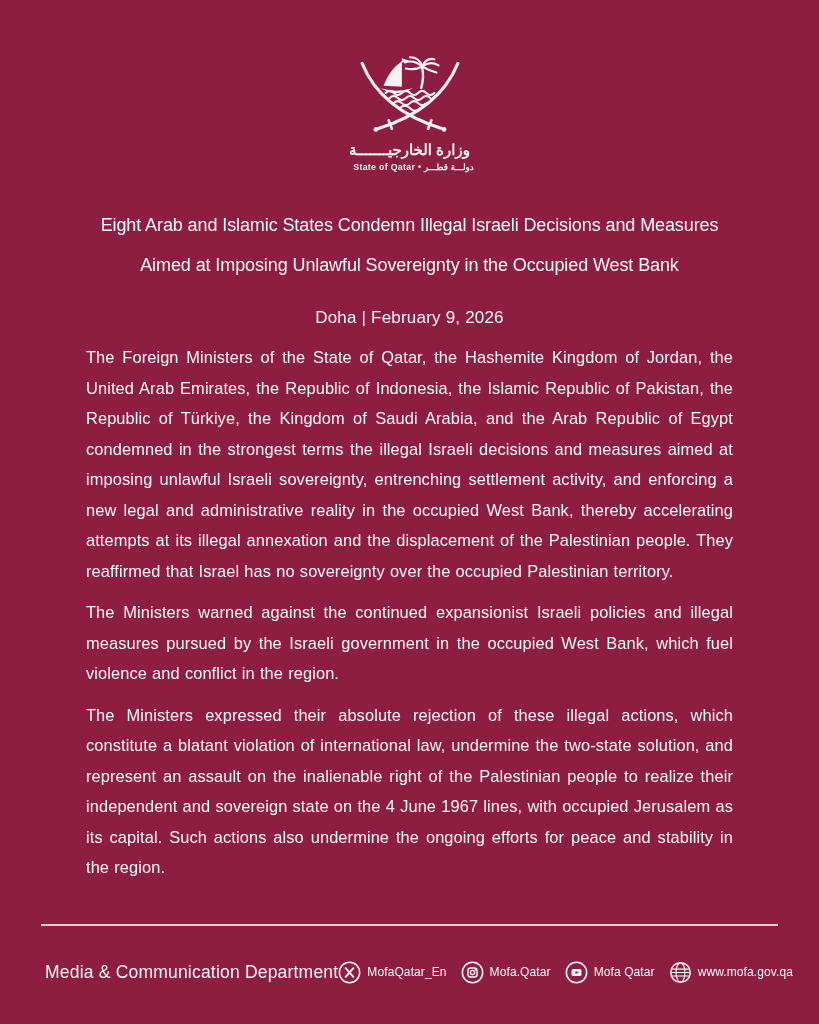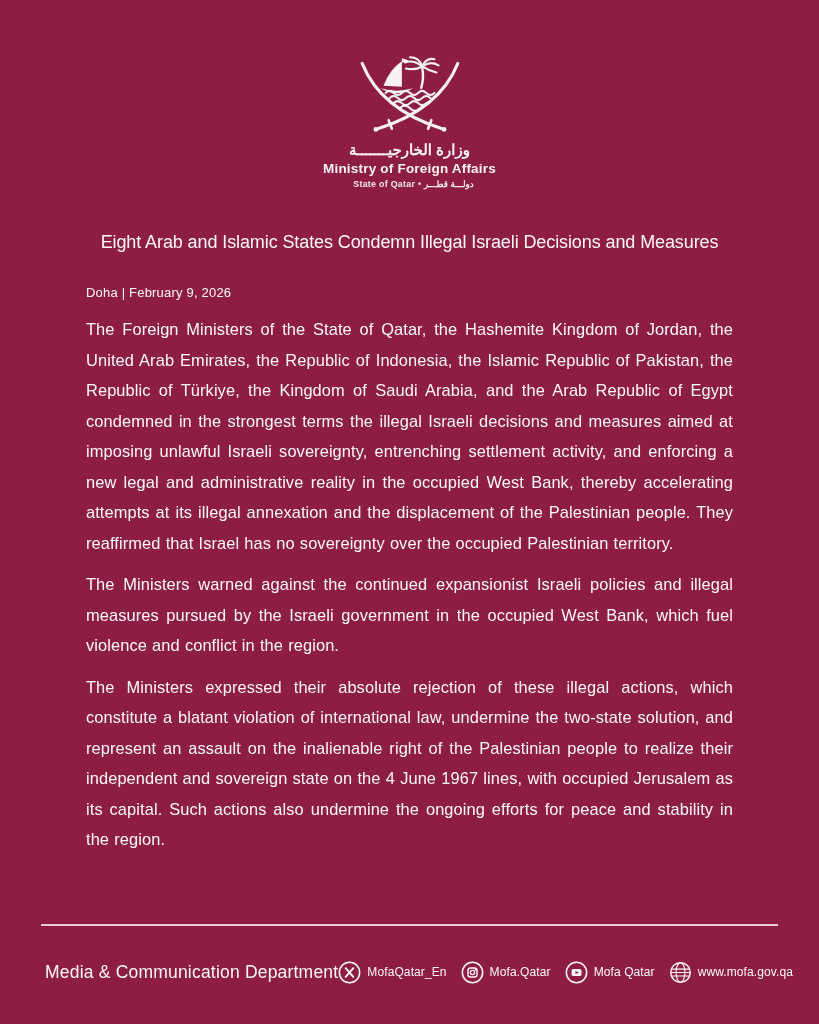--- a/index.html
+++ b/index.html
@@ -52,23 +52,24 @@
     font-size: 18px;
     letter-spacing: -0.1px;
     line-height: 1;
   }
   .title-line + .title-line { margin-top: 22px; }
   
   .content {
     margin: 34px 86px 0 86px;
   }
   .dateline {
-    font-size: 13px;
+    font-size: 17px;
     letter-spacing: 0.2px;
     margin-bottom: 14px;
+    text-align: center;
   }
   .paragraph {
     font-size: 16.4px;
     line-height: 30.5px;
     letter-spacing: 0.1px;
     text-align: justify;
     margin-top: 11px;
     word-spacing: 0.5px;
   }
   
@@ -147,26 +148,26 @@
       <g>
         <path d="M8,7 Q26,52 86,71" stroke-width="3"></path>
         <path d="M72.8,71.1 L76,62.7" stroke-width="2.6"></path>
         <circle cx="88.5" cy="71.8" r="2.3" fill="#f8f2f2" stroke="none"></circle>
         <path d="M102,7 Q84,52 24,71" stroke-width="3"></path>
         <path d="M37.2,71.1 L34,62.7" stroke-width="2.6"></path>
         <circle cx="21.5" cy="71.8" r="2.3" fill="#f8f2f2" stroke="none"></circle>
       </g>
     </svg>
     <div class="ministry-ar">وزارة الخارجيـــــــة</div>
-    <div class="ministry-en">Ministry of Foreign Affairs</div>
     <div class="state-line">State of Qatar • دولـــة قطـــر</div>
   </div>
 
   <div class="title-block">
     <div class="title-line">Eight Arab and Islamic States Condemn Illegal Israeli Decisions and Measures</div>
+    <div class="title-line">Aimed at Imposing Unlawful Sovereignty in the Occupied West Bank</div>
   </div>
 
   <div class="content">
     <div class="dateline">Doha | February 9, 2026</div>
     <p class="paragraph">The Foreign Ministers of the State of Qatar, the Hashemite Kingdom of Jordan, the United Arab Emirates, the Republic of Indonesia, the Islamic Republic of Pakistan, the Republic of Türkiye, the Kingdom of Saudi Arabia, and the Arab Republic of Egypt condemned in the strongest terms the illegal Israeli decisions and measures aimed at imposing unlawful Israeli sovereignty, entrenching settlement activity, and enforcing a new legal and administrative reality in the occupied West Bank, thereby accelerating attempts at its illegal annexation and the displacement of the Palestinian people. They reaffirmed that Israel has no sovereignty over the occupied Palestinian territory.</p>
     <p class="paragraph">The Ministers warned against the continued expansionist Israeli policies and illegal measures pursued by the Israeli government in the occupied West Bank, which fuel violence and conflict in the region.</p>
     <p class="paragraph">The Ministers expressed their absolute rejection of these illegal actions, which constitute a blatant violation of international law, undermine the two-state solution, and represent an assault on the inalienable right of the Palestinian people to realize their independent and sovereign state on the 4 June 1967 lines, with occupied Jerusalem as its capital. Such actions also undermine the ongoing efforts for peace and stability in the region.</p>
   </div>
 
   <hr class="footer-divider">

